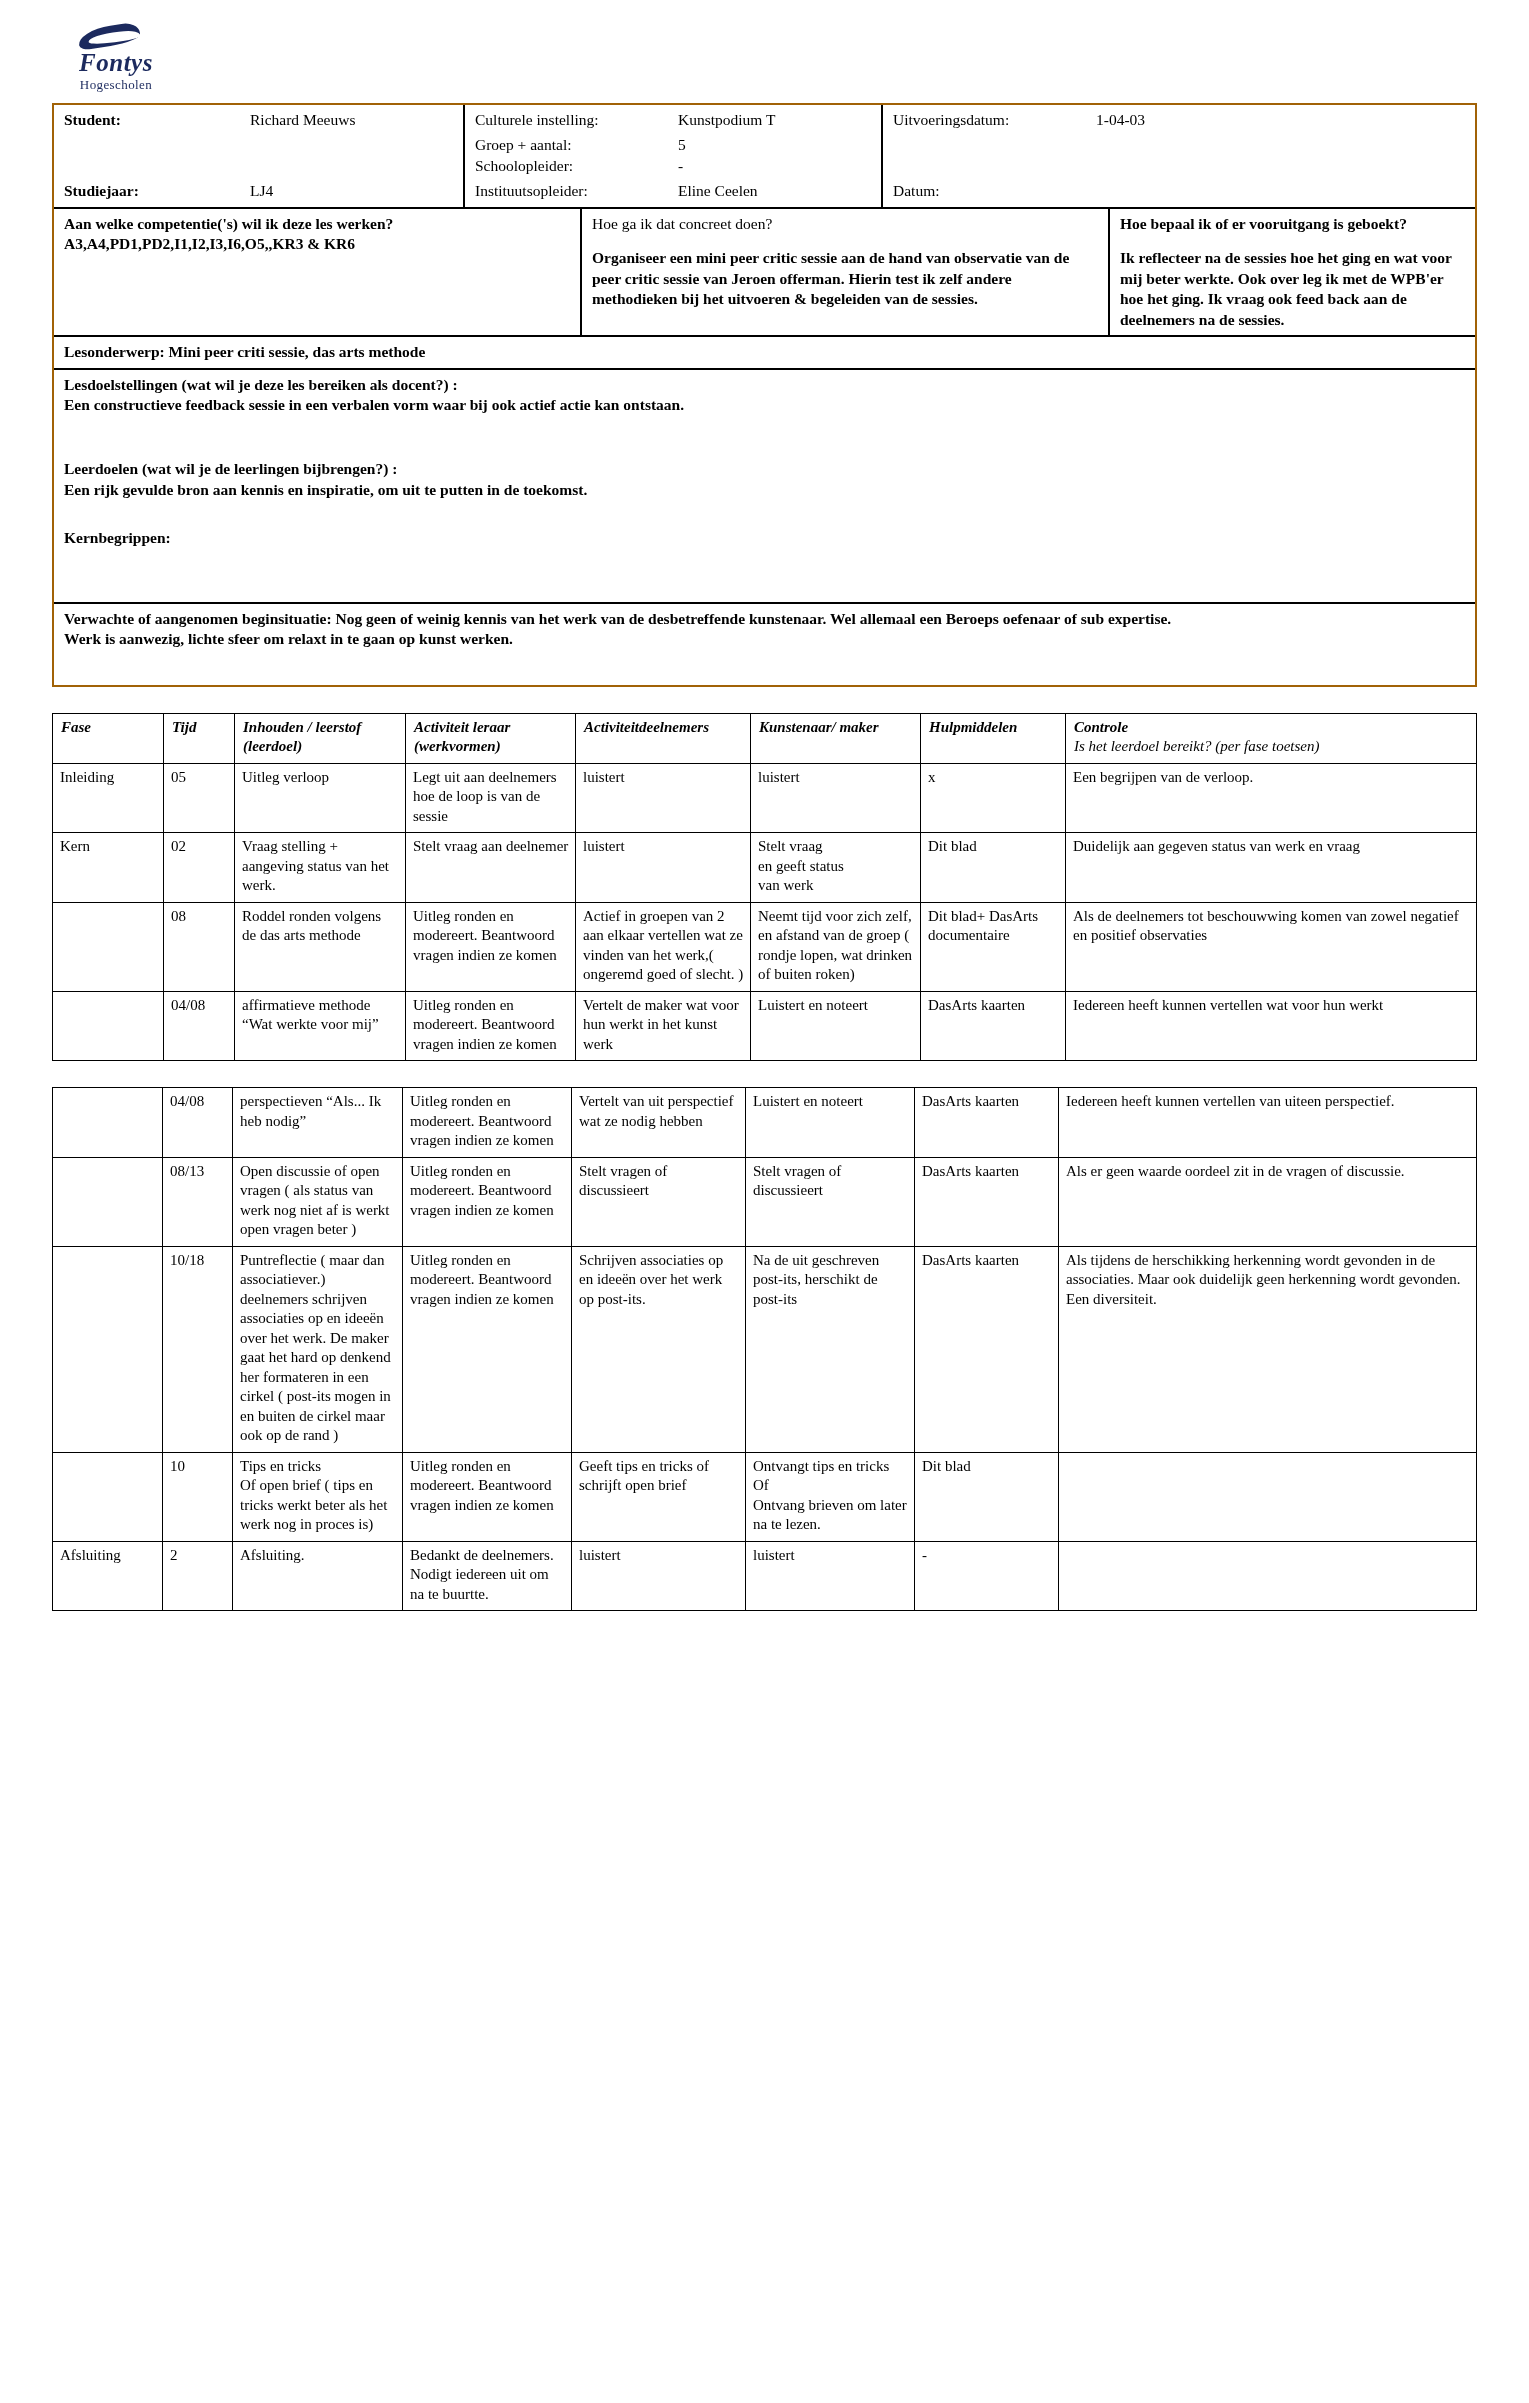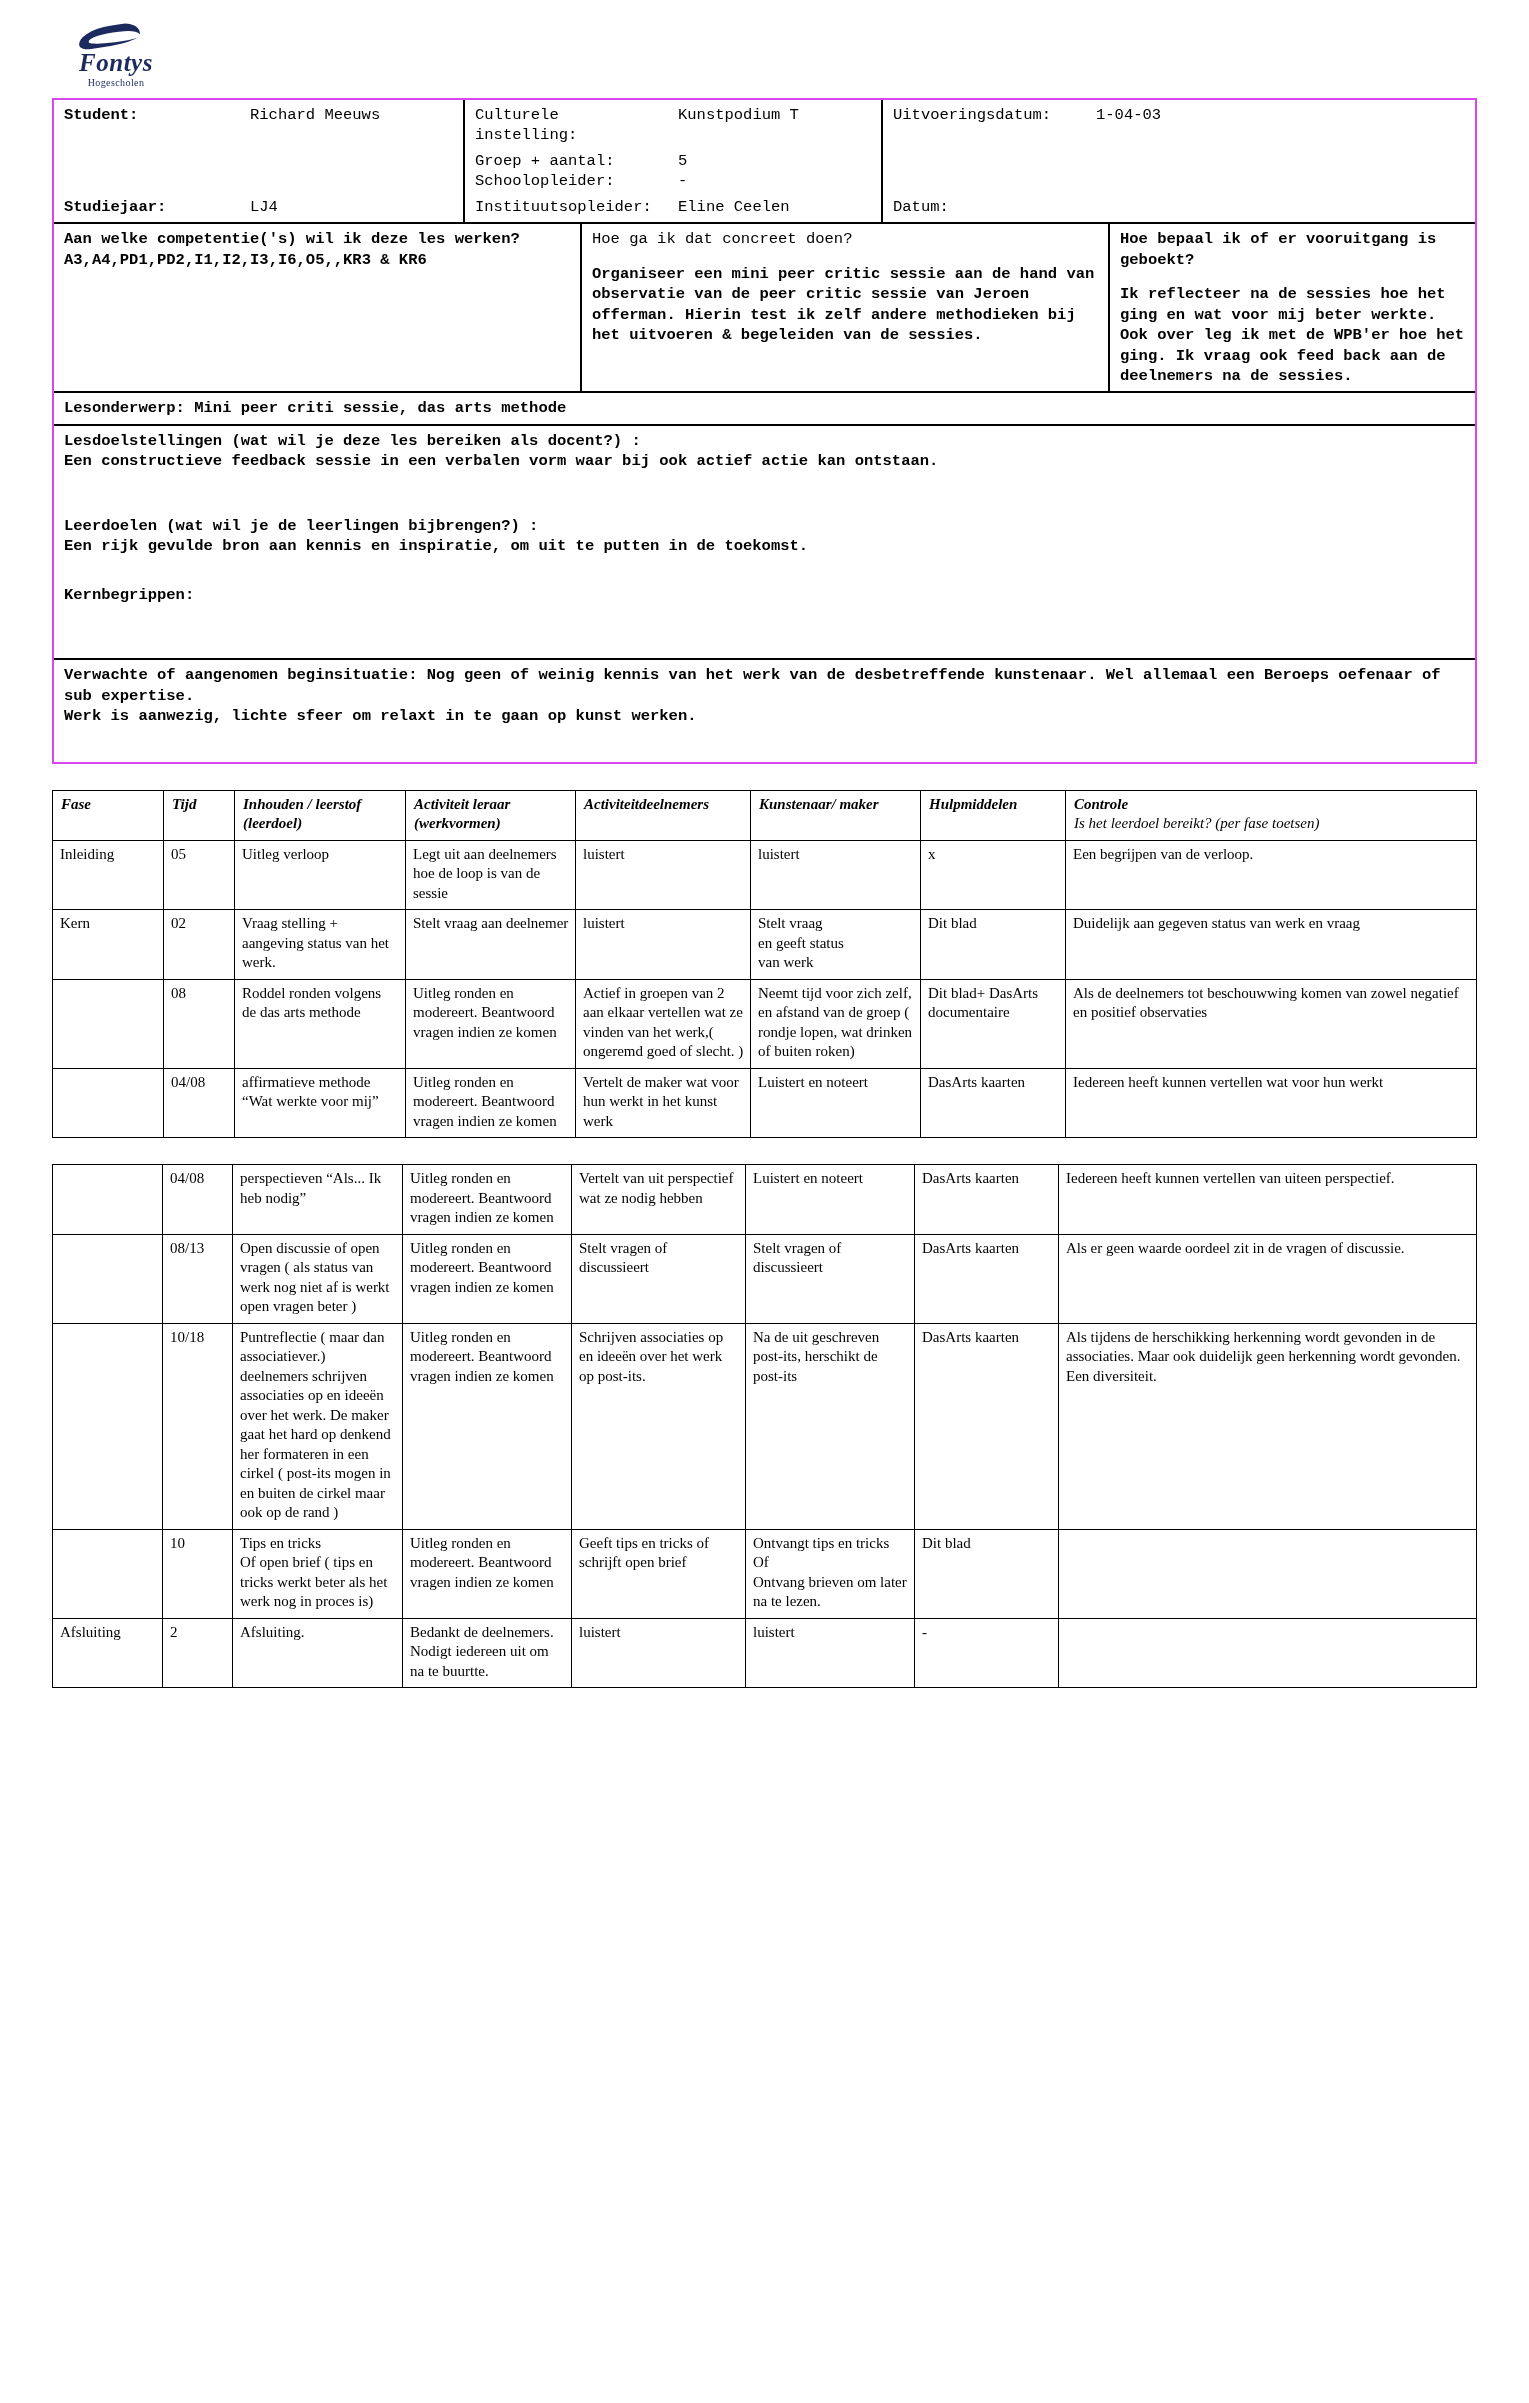--- a/index.html
+++ b/index.html
@@ -59,42 +59,41 @@
   .logo-word {
     font-family: "Liberation Serif", serif;
     font-size: 25px;
     font-weight: bold;
     font-style: italic;
     color: #1c2a5e;
     letter-spacing: .5px;
     line-height: 1;
   }
   .logo-sub {
-    font-size: 10px;
+    font-size: 13px;
     color: #1c2a5e;
     letter-spacing: .4px;
     margin-top: 2px;
   }
   .title-box {
     flex: 1 1 auto;
     border: 2px solid #000;
     text-align: center;
     padding: 14px 0 16px 0;
   }
   .title-box .title {
     font-family: "Liberation Serif", serif;
     font-style: italic;
     font-size: 27px;
   }
 
   
   .frame {
-    border: 2px solid #d946ef;
+    border: 2px solid #a16207;
     border-bottom-width: 2px;
-    font-family: Liberation Mono, monospace;
   }
   table.info {
     border-collapse: collapse;
     width: 100%;
     table-layout: fixed;
     font-size: 15.5px;
   }
   table.info td {
     vertical-align: top;
     padding: 5px 8px 5px 10px;

